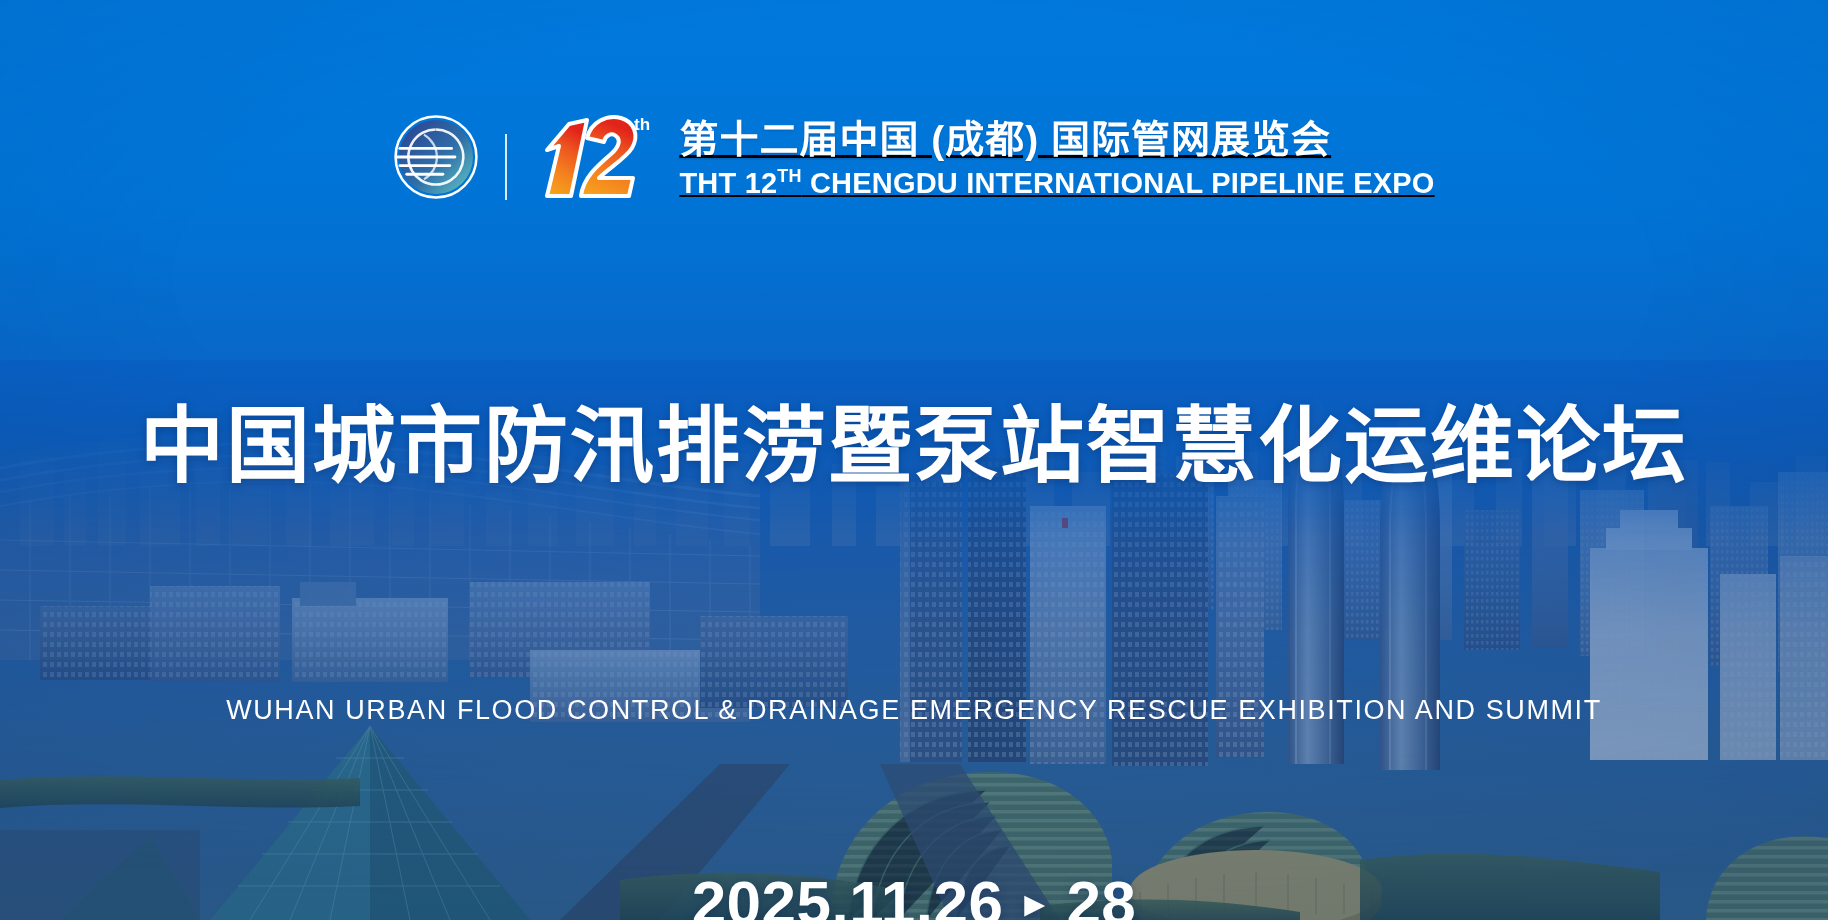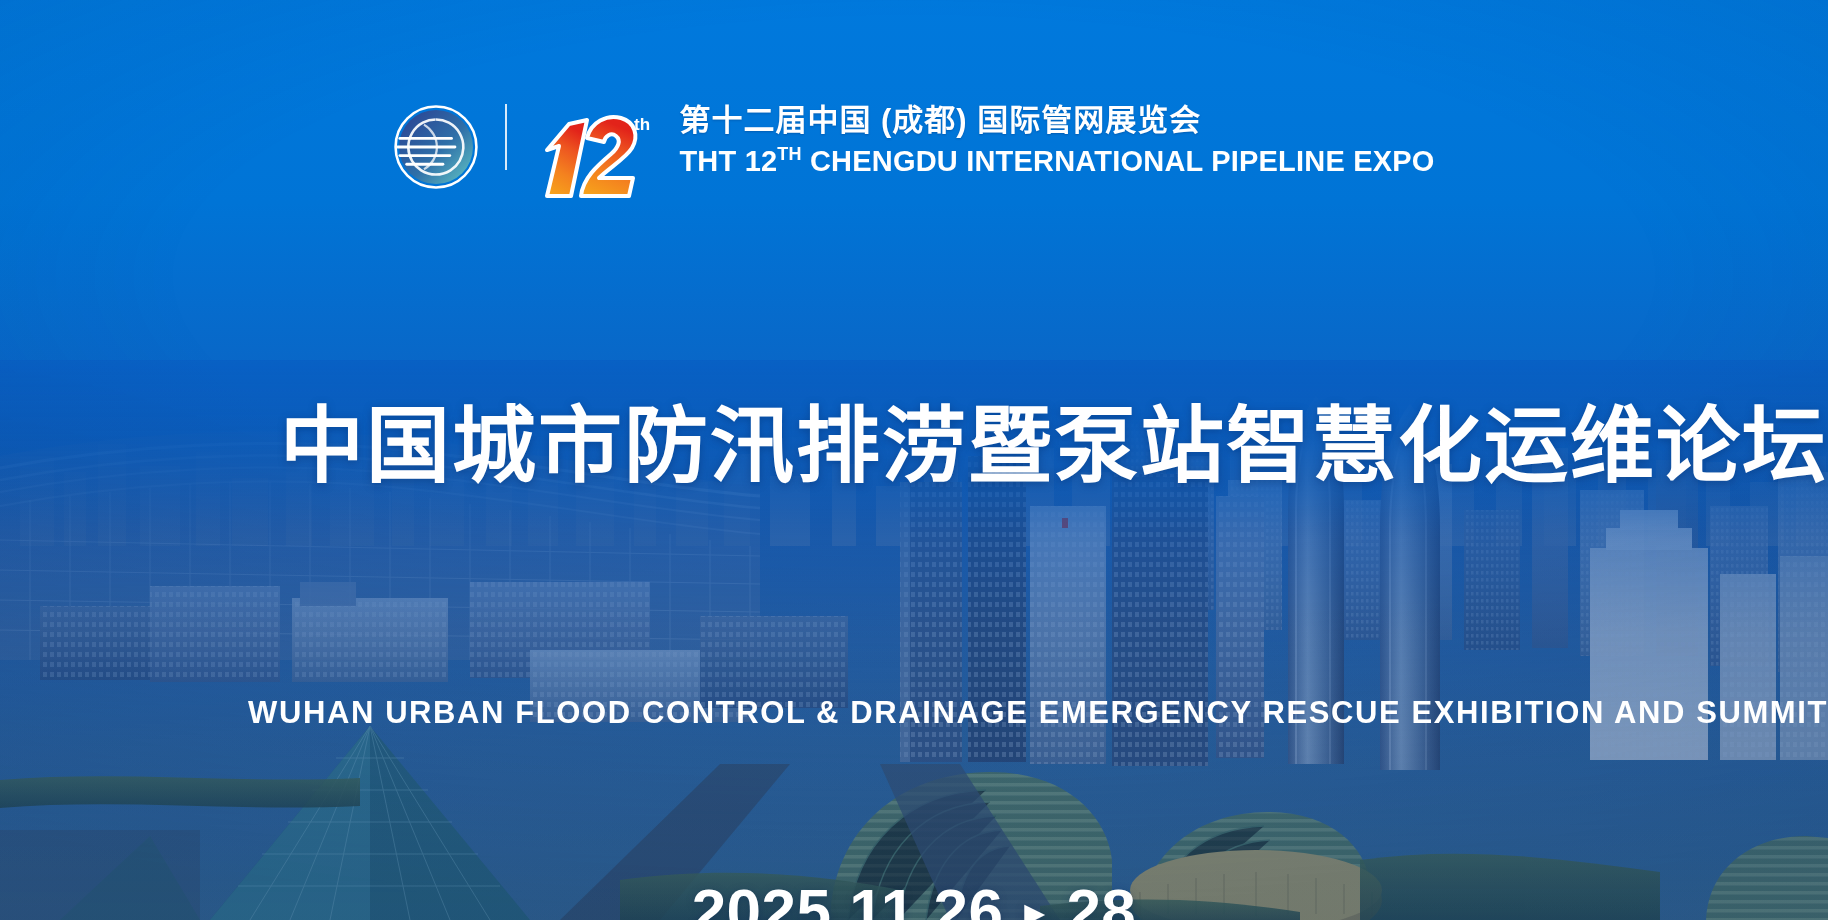--- a/index.html
+++ b/index.html
@@ -56,43 +56,44 @@
                 rgba(0,0,0,0) 40%, rgba(3,40,95,0.22) 100%);
     pointer-events: none;
   }
 
   
   .header-row {
     position: absolute;
     top: 104px;
     left: 0; right: 0;
     display: flex;
-    align-items: flex-start;
+    align-items: flex-end;
     justify-content: center;
     gap: 0px;
+    text-decoration: underline;
   }
   .emblem { width: 86px; height: 86px; flex: 0 0 auto; }
   .divider-bar {
     width: 2px;
     height: 66px;
     background: rgba(255,255,255,0.85);
     margin: 0 26px 0 26px;
     flex: 0 0 auto;
   }
   .twelve-wrap { position: relative; width: 130px; height: 96px; flex: 0 0 auto; }
   .twelve-wrap svg { position: absolute; left: 0; top: 0; }
 
   .header-texts {
     margin-left: 16px;
     display: flex;
     flex-direction: column;
     justify-content: center;
   }
   .hdr-cn {
-    font-size: 31px;
+    font-size: 39px;
     font-weight: 700;
     color: #ffffff;
     letter-spacing: 1px;
     line-height: 1.12;
     white-space: nowrap;
     text-shadow: 0 1px 2px rgba(0,40,100,0.30);
   }
   .hdr-en {
     margin-top: 5px;
     font-size: 29px;
@@ -101,36 +102,36 @@
     letter-spacing: 0.2px;
     white-space: nowrap;
   }
   .hdr-en sup { font-size: 0.62em; vertical-align: super; }
 
   
   .title-cn {
     position: absolute;
     top: 252px;
     left: 0; right: 0;
-    text-align: right;
+    text-align: center;
     font-size: 84px;
     font-weight: 900;
     color: #ffffff;
     letter-spacing: 2px;
     line-height: 1;
     white-space: nowrap;
     text-shadow: 0 2px 8px rgba(0,35,90,0.35);
   }
   .title-en {
     position: absolute;
     top: 402px;
     left: 0; right: 0;
-    text-align: right;
-    font-size: 31px;
-    font-weight: 700;
+    text-align: center;
+    font-size: 27px;
+    font-weight: 400;
     color: #ffffff;
     letter-spacing: 1.6px;
     white-space: nowrap;
   }
 
   
   .date-main {
     position: absolute;
     top: 526px;
     left: 0; right: 0;

